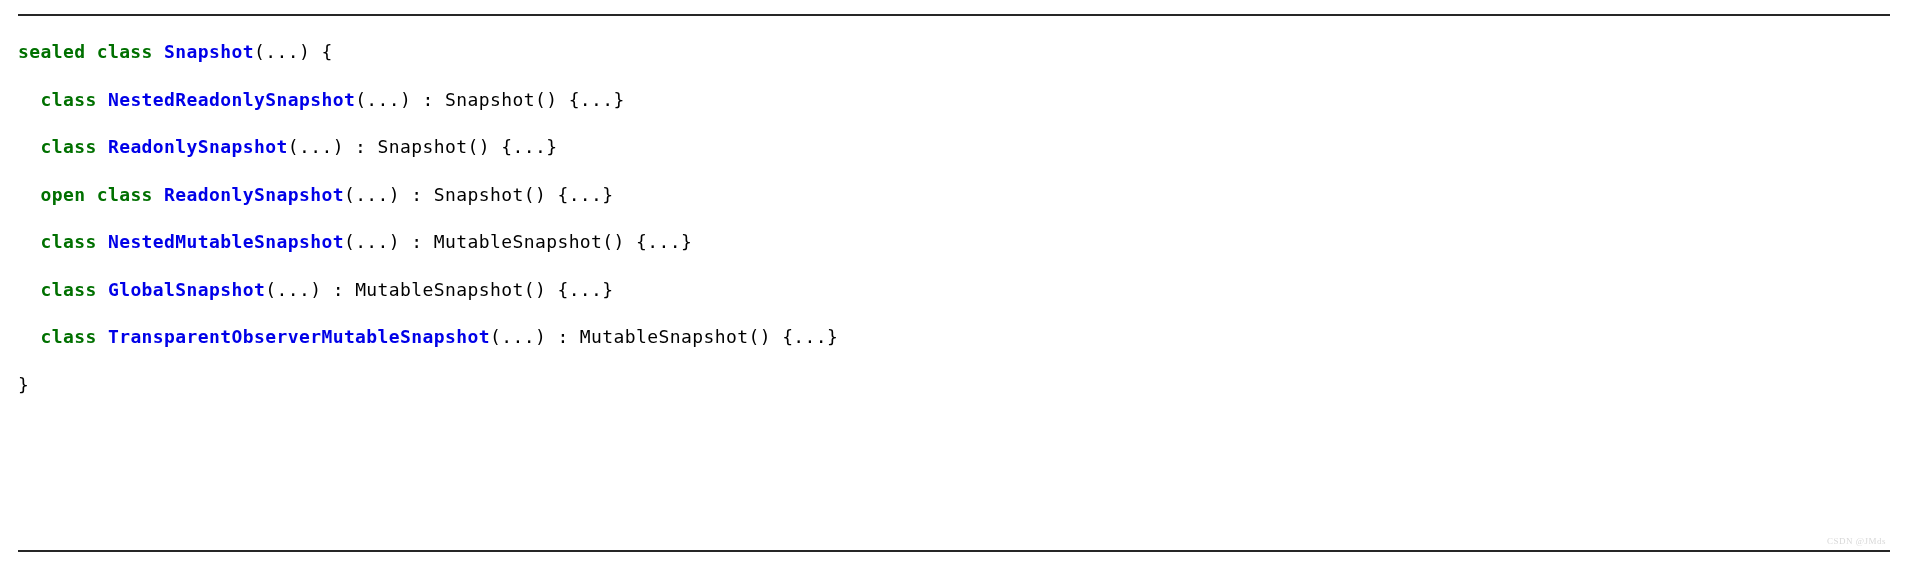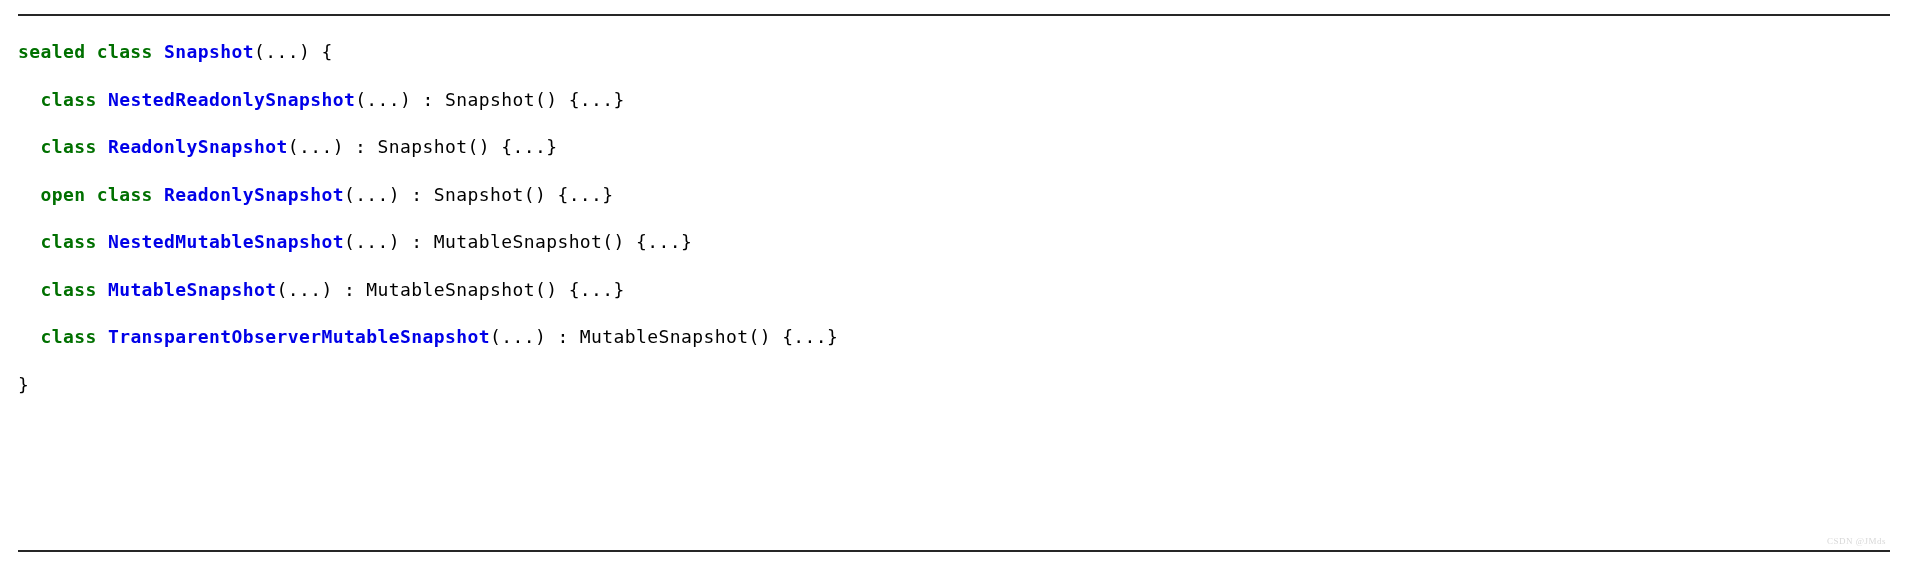--- a/index.html
+++ b/index.html
@@ -83,21 +83,21 @@
 
 
   <div class="rule-top"></div>
 
   <div class="code" id="code-block">
       <div class="line"><span class="kw">sealed class </span><span class="cls">Snapshot</span><span class="plain">(...) {</span></div>
       <div class="line"><span class="plain">  </span><span class="kw">class </span><span class="cls">NestedReadonlySnapshot</span><span class="plain">(...) : Snapshot() {...}</span></div>
       <div class="line"><span class="plain">  </span><span class="kw">class </span><span class="cls">ReadonlySnapshot</span><span class="plain">(...) : Snapshot() {...}</span></div>
       <div class="line"><span class="plain">  </span><span class="kw">open class </span><span class="cls">ReadonlySnapshot</span><span class="plain">(...) : Snapshot() {...}</span></div>
       <div class="line"><span class="plain">  </span><span class="kw">class </span><span class="cls">NestedMutableSnapshot</span><span class="plain">(...) : MutableSnapshot() {...}</span></div>
-      <div class="line"><span class="plain">  </span><span class="kw">class </span><span class="cls">MutableSnapshot</span><span class="plain">(...) : MutableSnapshot() {...}</span></div>
+      <div class="line"><span class="plain">  </span><span class="kw">class </span><span class="cls">GlobalSnapshot</span><span class="plain">(...) : MutableSnapshot() {...}</span></div>
       <div class="line"><span class="plain">  </span><span class="kw">class </span><span class="cls">TransparentObserverMutableSnapshot</span><span class="plain">(...) : MutableSnapshot() {...}</span></div>
       <div class="line"><span class="plain">}</span></div>
     </div>
 
   <div class="rule-bottom"></div>
 
   <div class="watermark">CSDN @JMds</div>
 
 </div>
 

